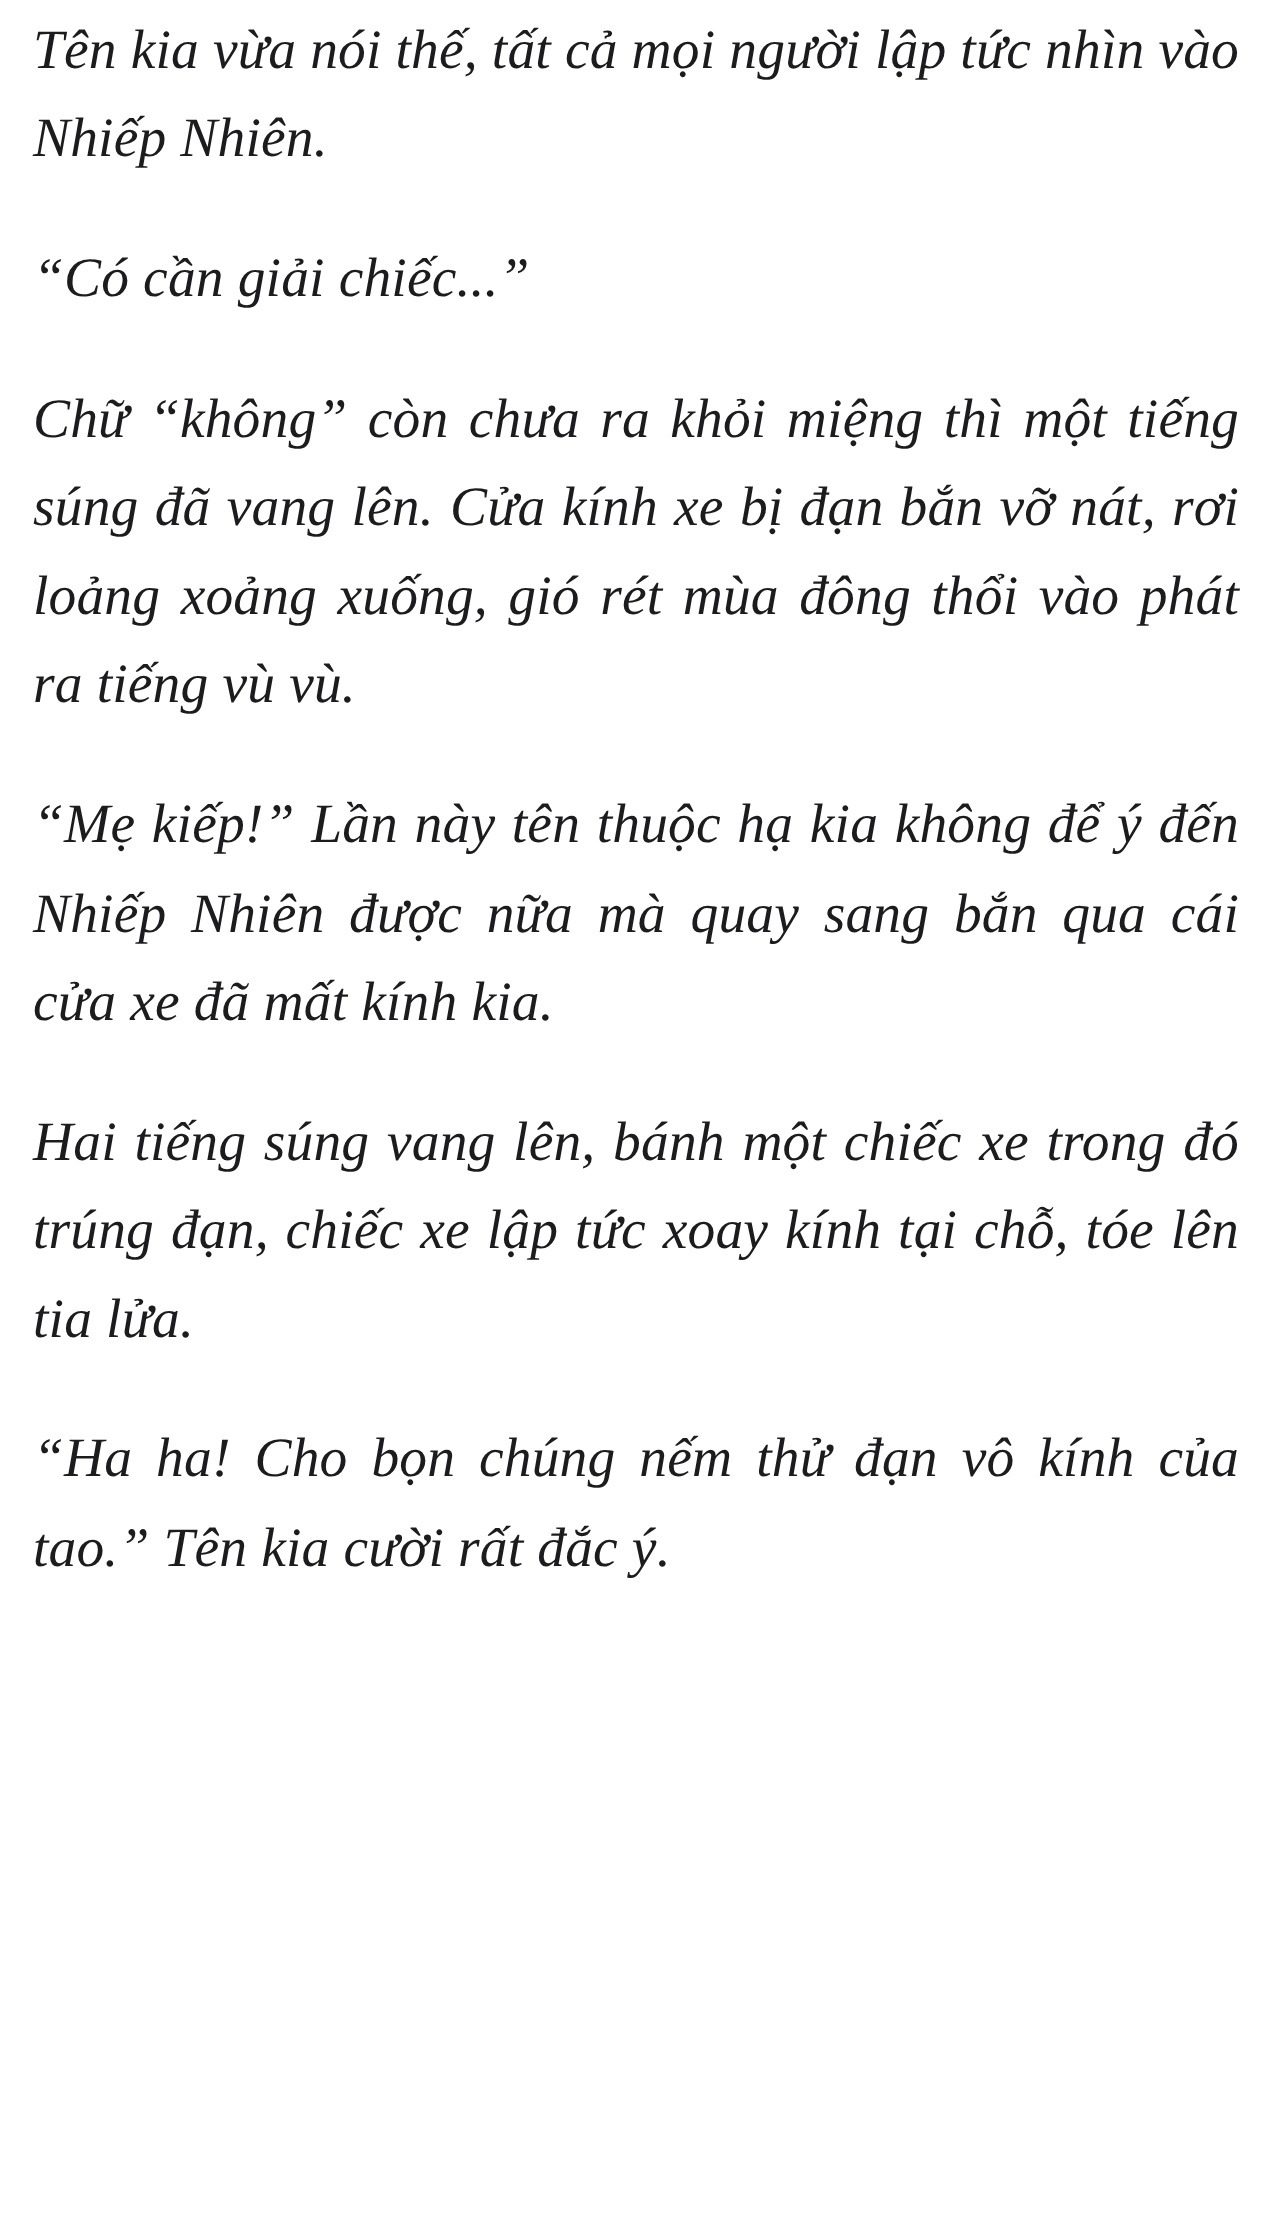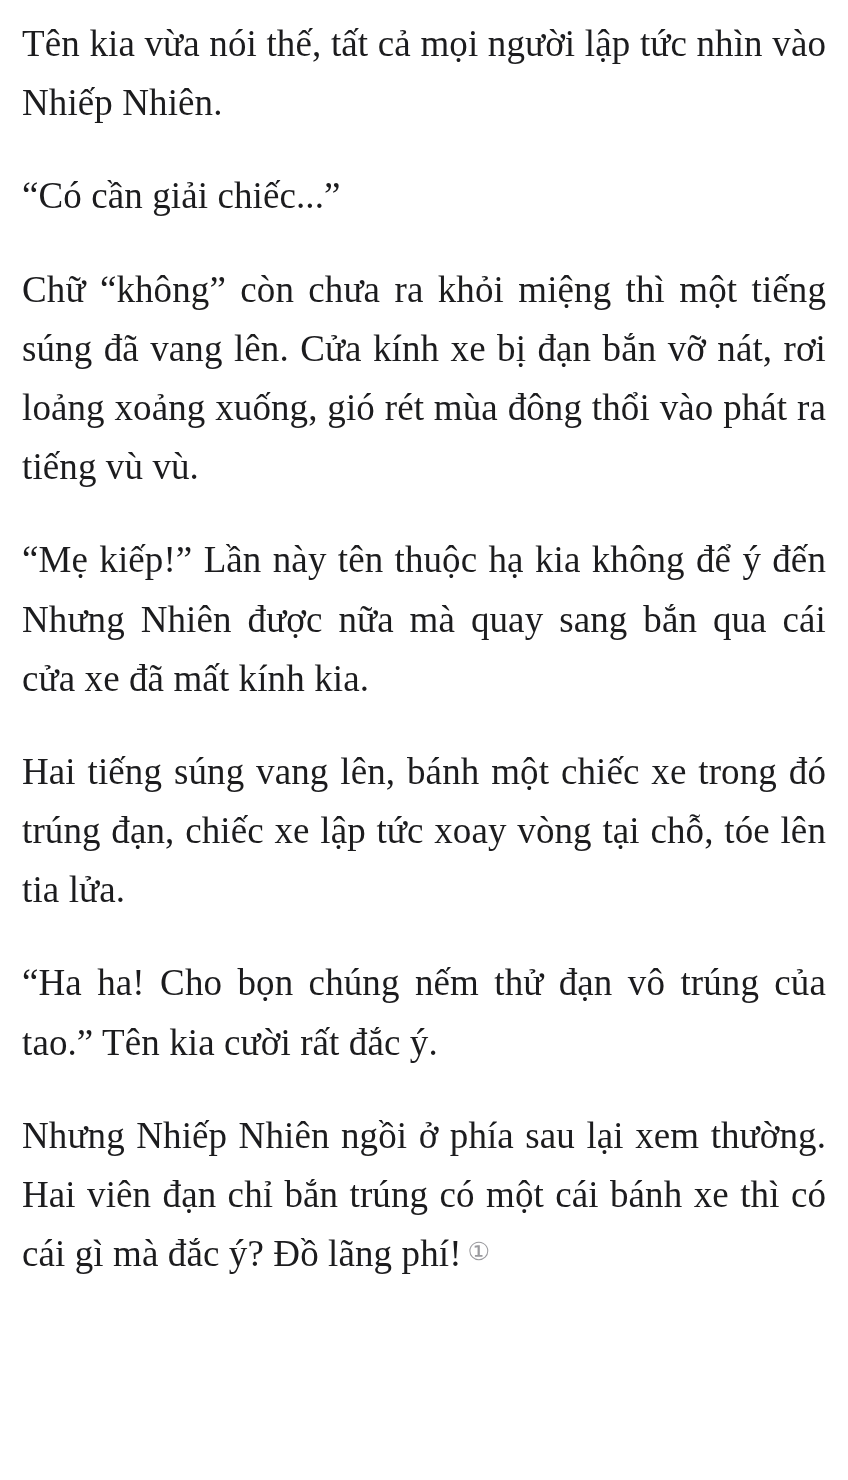--- a/index.html
+++ b/index.html
@@ -9,21 +9,22 @@
   }
   body {
     width: 848px;
     min-height: 1480px;
     font-family: "Liberation Serif", "DejaVu Serif", serif;
     color: #1c1c1e;
   }
   .reader {
     box-sizing: border-box;
     width: 848px;
-    padding: 14px 22px 10px 22px;
+    padding: 4px 22px 10px 22px;
+    font-style: italic;
   }
   .para {
     margin: 0 0 34px 0;
     font-size: 37px;
     line-height: 1.6;
     text-align: justify;
     text-justify: inter-word;
     letter-spacing: 0.1px;
     color: #1c1c1e;
   }
@@ -43,22 +44,21 @@
 <body>
 
 <div class="reader">
 
   <p class="para">Tên kia vừa nói thế, tất cả mọi người lập tức nhìn vào Nhiếp Nhiên.</p>
 
   <p class="para">“Có cần giải chiếc...”</p>
 
   <p class="para">Chữ “không” còn chưa ra khỏi miệng thì một tiếng súng đã vang lên. Cửa kính xe bị đạn bắn vỡ nát, rơi loảng xoảng xuống, gió rét mùa đông thổi vào phát ra tiếng vù vù.</p>
 
-  <p class="para">“Mẹ kiếp!” Lần này tên thuộc hạ kia không để ý đến Nhưng Nhiên được nữa mà quay sang bắn qua cái cửa xe đã mất kính kia.</p>
+  <p class="para">“Mẹ kiếp!” Lần này tên thuộc hạ kia không để ý đến Nhiếp Nhiên được nữa mà quay sang bắn qua cái cửa xe đã mất kính kia.</p>
 
 
-  <p class="para">Hai tiếng súng vang lên, bánh một chiếc xe trong đó trúng đạn, chiếc xe lập tức xoay vòng tại chỗ, tóe lên tia lửa.</p>
+  <p class="para">Hai tiếng súng vang lên, bánh một chiếc xe trong đó trúng đạn, chiếc xe lập tức xoay kính tại chỗ, tóe lên tia lửa.</p>
 
-  <p class="para">“Ha ha! Cho bọn chúng nếm thử đạn vô trúng của tao.” Tên kia cười rất đắc ý.</p>
+  <p class="para">“Ha ha! Cho bọn chúng nếm thử đạn vô kính của tao.” Tên kia cười rất đắc ý.</p>
 
-  <p class="para"><span>Nhưng Nhiếp Nhiên ngồi ở phía sau lại xem thường. Hai viên đạn chỉ bắn trúng có một cái bánh xe thì có cái gì mà đắc ý? Đồ lãng phí!</span><span class="footnote-marker">①</span></p>
 
 </div>
 
 </body></html>

